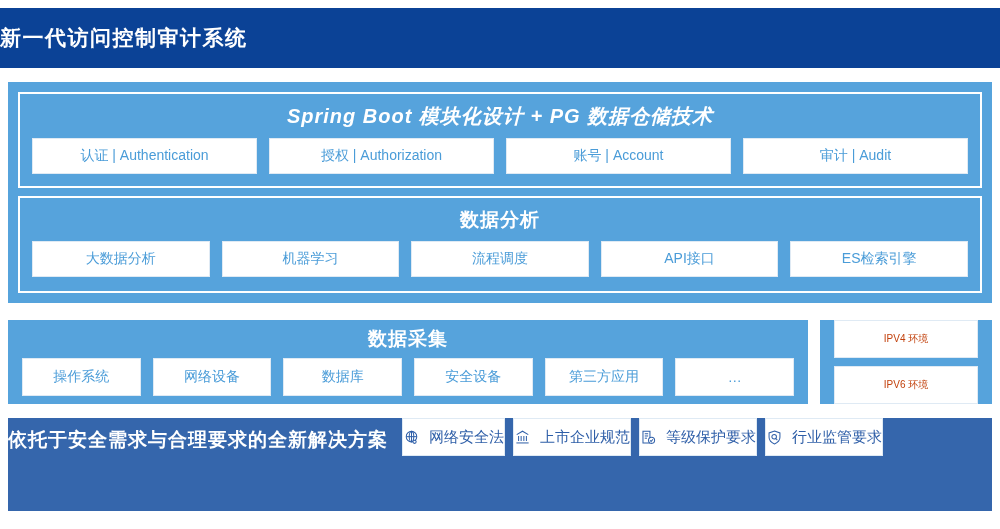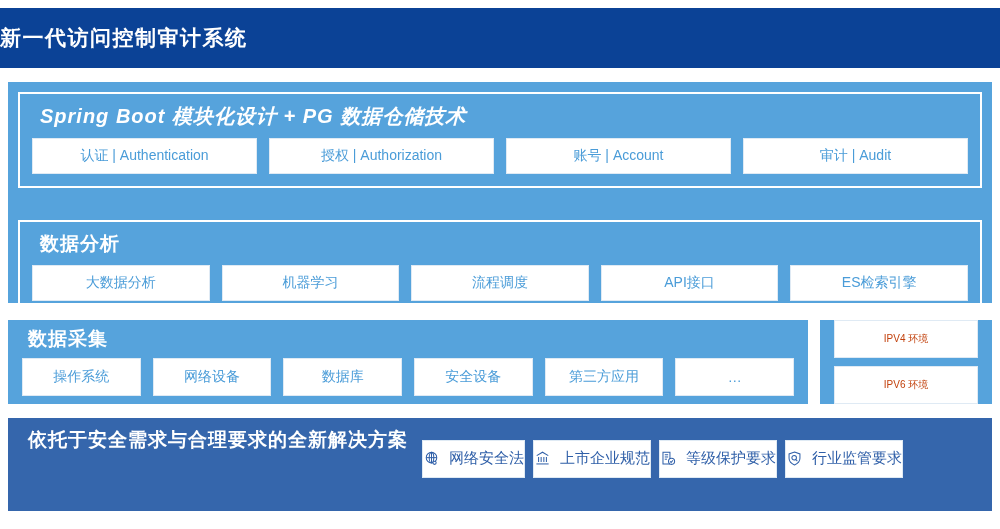--- a/index.html
+++ b/index.html
@@ -31,44 +31,44 @@
 
   
   .group{
     position:absolute;
     border:2px solid #ffffff;
     box-sizing:border-box;
     display:flex;flex-direction:column;
     align-items:stretch;
   }
   .group-title{
-    color:#ffffff;text-align:left;font-size:19px;font-weight:bold;
+    color:#ffffff;text-align:center;font-size:19px;font-weight:bold;
     letter-spacing:1px;
-    margin-top:9px;margin-bottom:8px;padding-left:20px;
+    margin-top:9px;margin-bottom:8px;
   }
   .group-title.italic{font-style:italic;font-weight:bold;font-size:20px;}
 
   .cards{
     display:flex;flex-direction:row;justify-content:space-between;
-    padding:0 12px 12px 12px;gap:12px;align-items:center;
+    padding:0 12px 12px 12px;gap:12px;
   }
   .card{
     background:#ffffff;
     border:1px solid #dfeaf4;
     box-sizing:border-box;
     flex:1 1 0;
     height:36px;
     display:flex;align-items:center;justify-content:center;
     color:#4a9cd8;font-size:14px;white-space:nowrap;
   }
 
   
   #top-panel{left:8px;top:82px;width:984px;height:221px;}
   #grp-springboot{left:10px;top:10px;width:964px;height:96px;}
-  #grp-analysis{left:10px;top:114px;width:964px;height:97px;margin-top:24px;}
+  #grp-analysis{left:10px;top:114px;width:964px;height:97px;}
 
   
   #collect-panel{left:8px;top:320px;width:800px;height:84px;}
   #collect-inner{
     position:absolute;left:0;top:0;width:800px;height:84px;
     display:flex;flex-direction:column;
   }
   #collect-inner .group-title{margin-top:6px;margin-bottom:6px;}
   #collect-cards{padding:0 14px 10px 14px;gap:12px;}
   #collect-cards .card{height:38px;}

